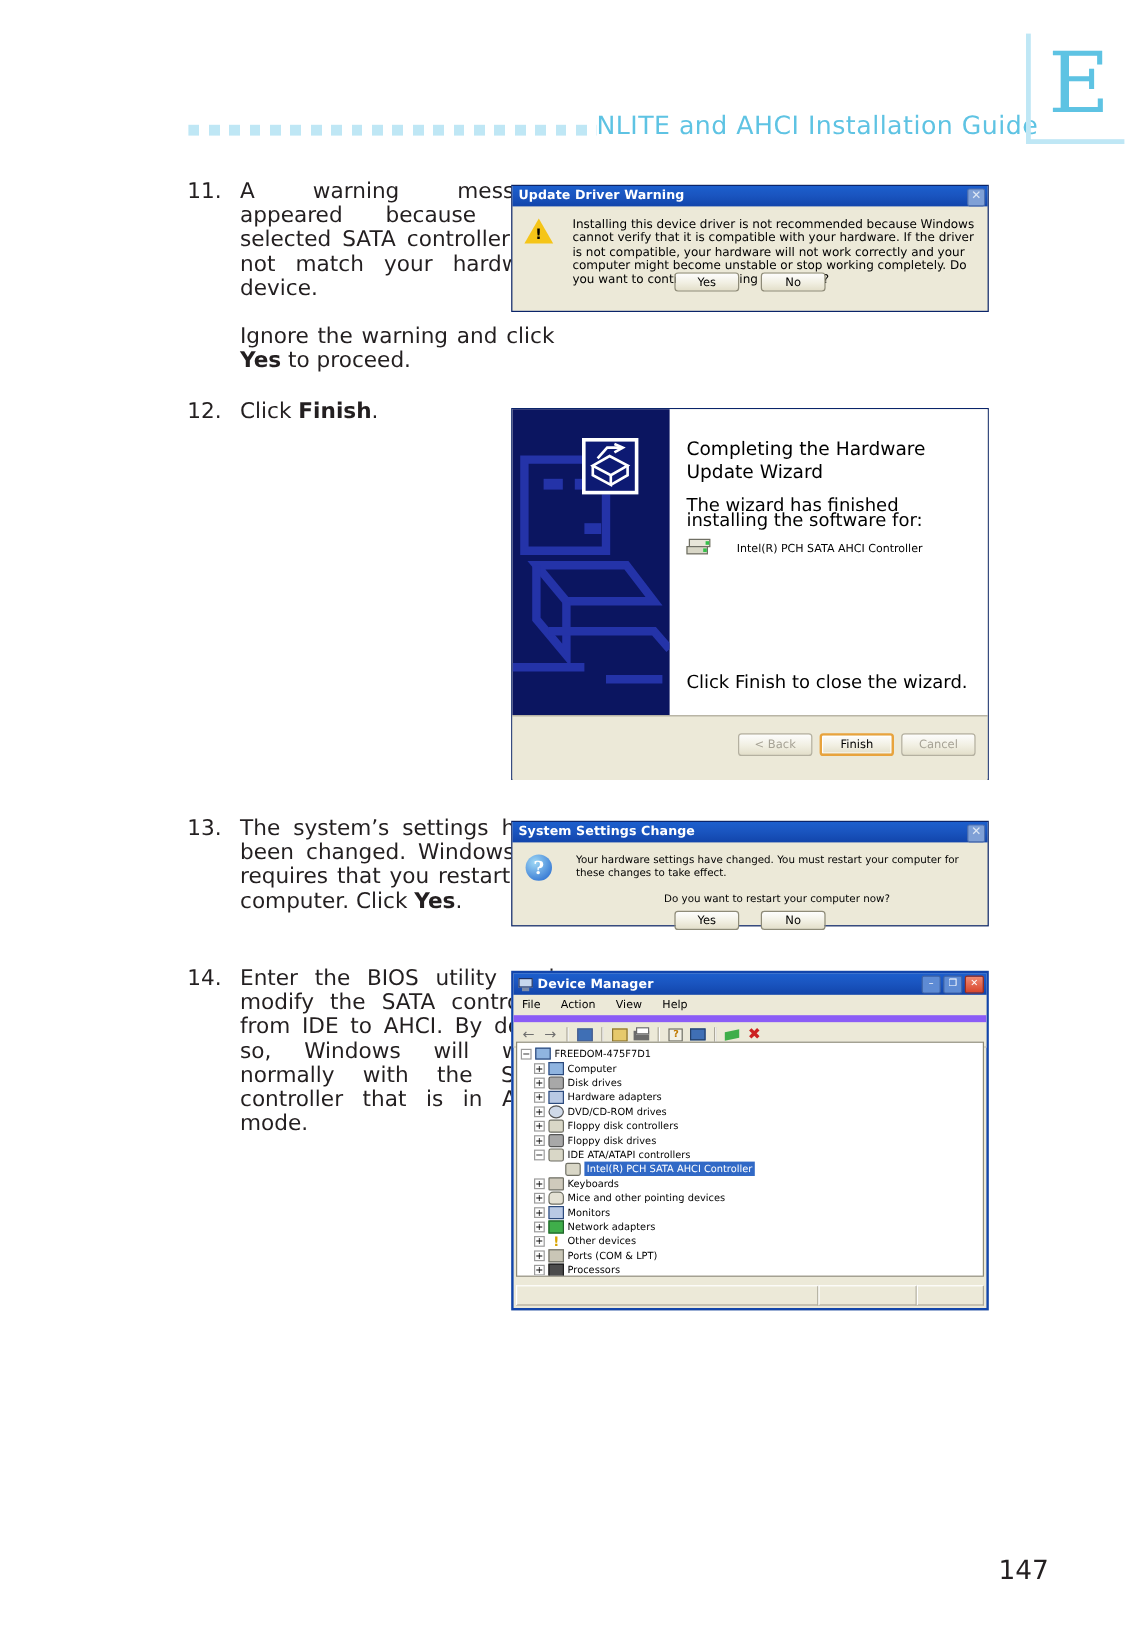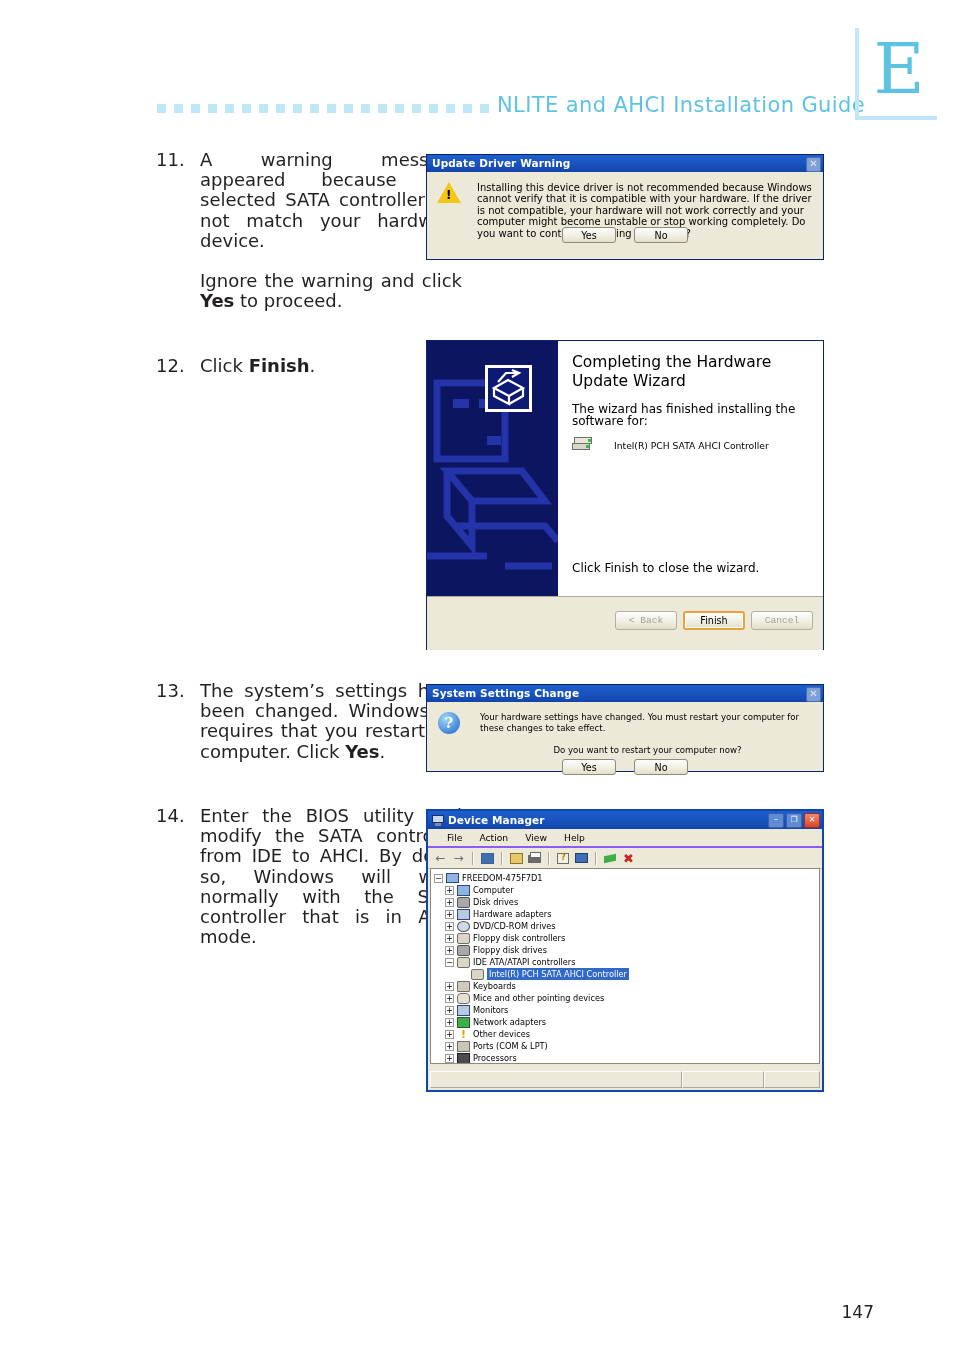--- a/index.html
+++ b/index.html
@@ -69,21 +69,21 @@
     position: absolute;
     left: -44px; top: 0;
     width: 34px;
     text-align: left;
   }
   .step p { margin: 0; }
   .step p.gap { margin-top: 20px; }
   .step b { font-weight: bold; }
 
   #step11 { left: 200px; top: 150px; }
-  #step12 { left: 200px; top: 356px; }
+  #step12 { left: 200px; top: 333px; }
   #step13 { left: 200px; top: 681px; }
   #step14 { left: 200px; top: 806px; }
 
   
   .xpwin {
     position: absolute;
     box-sizing: border-box;
     background: #ece9d8;
     font-family: "DejaVu Sans", sans-serif;
   }
@@ -122,21 +122,21 @@
     border: 1px solid #8e8b78;
     border-radius: 3px;
     font-size: 9.6px;
     color: #000000;
     text-align: center;
     cursor: default;
     display: inline-flex;
     align-items: center;
     justify-content: center;
   }
-  .xp-btn.disabled { color: #a6a295; border-color: #b4b0a0; font-family: Liberation Mono, monospace; }
+  .xp-btn.disabled { color: #a6a295; border-color: #b4b0a0; }
   .xp-btn.default {
     border: 2px solid #e8a33d;
     box-shadow: inset 0 0 0 1px #ffffff;
   }
 
   
   #dlgWarning {
     left: 426px; top: 154px;
     width: 398px; height: 106px;
     border: 1px solid #0a246a;
@@ -204,25 +204,25 @@
   }
   .wiz-right {
     flex: 1;
     padding: 12px 12px 0 14px;
     position: relative;
   }
   .wiz-h1 {
     font-size: 15.5px;
     color: #000;
     line-height: 19px;
-    margin: 0 0 12px 0;
+    margin: 12px 0 12px 0;
     font-weight: normal;
   }
   .wiz-p {
-    font-size: 12px;
+    font-size: 15px;
     color: #000;
     line-height: 12px;
     margin: 0 0 10px 0;
   }
   .wiz-devrow {
     display: flex;
     align-items: center;
     margin: 6px 0 16px 0;
   }
   .dev-icon {
@@ -337,23 +337,23 @@
   }
   .dm-winbtn.close {
     background: linear-gradient(to bottom,#f08a72,#d8452b);
     border-color: #9e2d1b;
   }
   .dm-menubar {
     height: 17px;
     background: #ece9d8;
     display: flex;
     align-items: center;
-    padding-left: 16px;
+    padding-left: 4px;
     gap: 11px;
-    border-bottom: 2px solid #8b5cf6;
+    border-bottom: 6px solid #8b5cf6;
   }
   .dm-menu { font-size: 9.2px; color: #000; padding: 0 3px; }
   .dm-toolbar {
     height: 20px;
     background: #ece9d8;
     border-bottom: 1px solid #c6c2b2;
     display: flex;
     align-items: center;
     padding-left: 5px;
     gap: 3px;
@@ -466,21 +466,21 @@
     height: 17px;
   }
   .dm-status .pane.p1 { flex: 1; }
   .dm-status .pane.p2 { width: 82px; }
   .dm-status .pane.p3 { width: 56px; }
 
   
   .pagenum {
     position: absolute;
     right: 80px; bottom: 32px;
-    font-size: 17px;
+    font-size: 22px;
     color: #231f20;
   }
 </style>
 </head>
 <body>
 
 <div class="header">
   <div class="hdr-dots"></div>
   <div class="hdr-title">NLITE and AHCI Installation Guide</div>
   <div class="tab-corner"></div>

